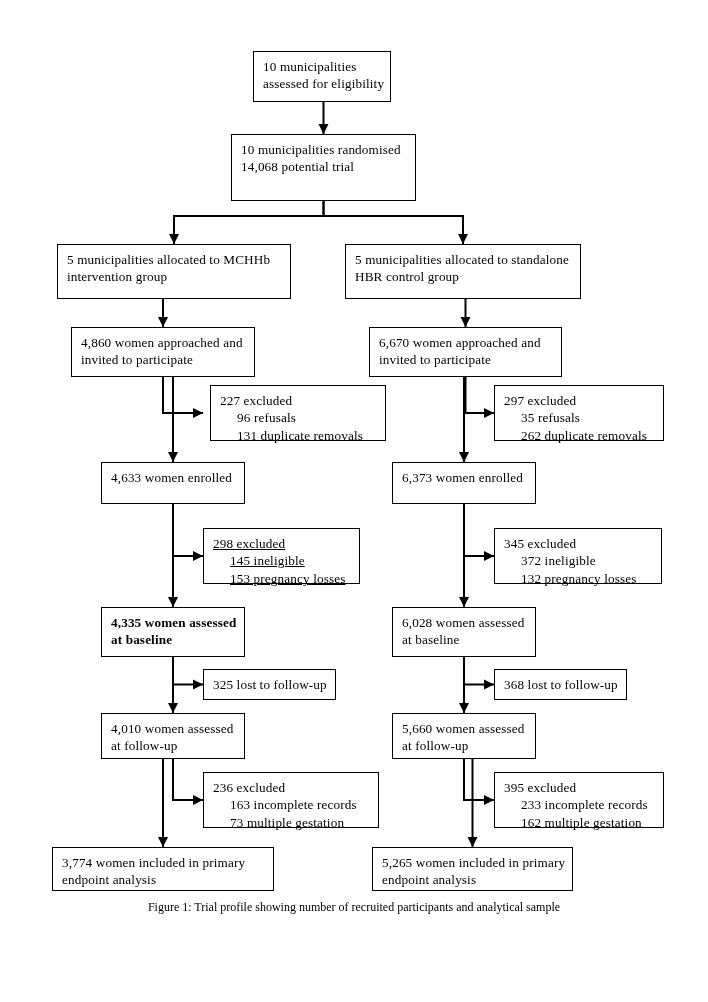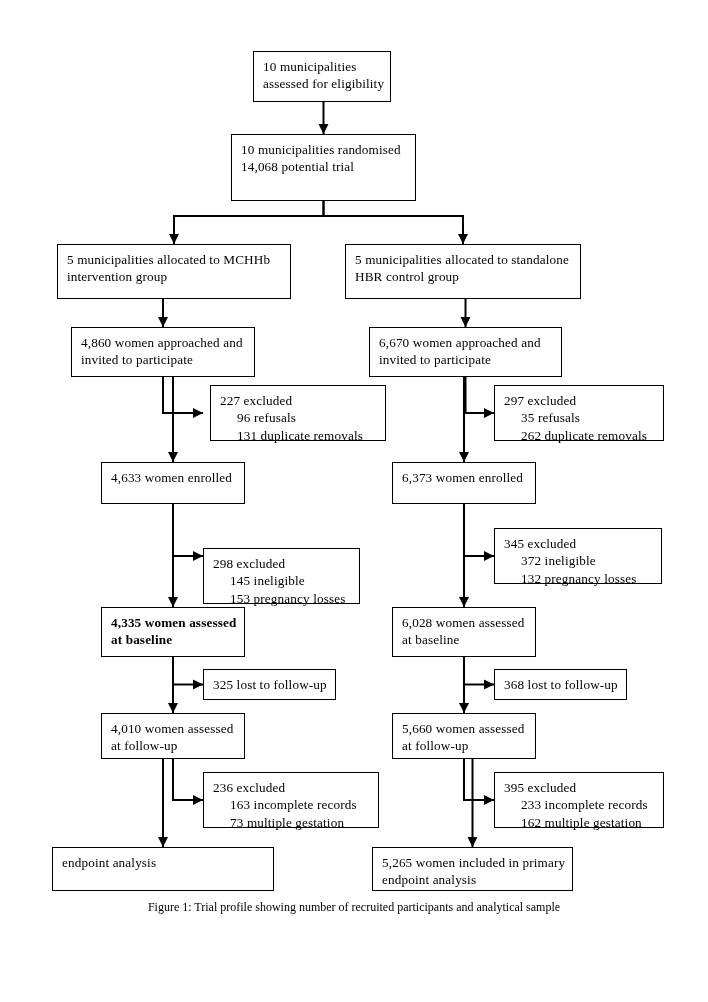--- a/index.html
+++ b/index.html
@@ -150,21 +150,21 @@
         <span class="ln">297 excluded</span>
         <span class="ln indent">35 refusals</span>
         <span class="ln indent">262 duplicate removals</span>
       </div>
       <div class="flow-box" style="left: 101px; top: 462px; width: 144px; height: 42px;">
         <span class="ln">4,633 women enrolled</span>
       </div>
       <div class="flow-box" style="left: 392px; top: 462px; width: 144px; height: 42px;">
         <span class="ln">6,373 women enrolled</span>
       </div>
-      <div class="flow-box" style="left: 203px; top: 548px; width: 157px; height: 56px;">
+      <div class="flow-box" style="left: 203px; top: 528px; width: 157px; height: 56px; text-decoration: underline;">
         <span class="ln">298 excluded</span>
         <span class="ln indent">145 ineligible</span>
         <span class="ln indent">153 pregnancy losses</span>
       </div>
       <div class="flow-box" style="left: 494px; top: 528px; width: 168px; height: 56px;">
         <span class="ln">345 excluded</span>
         <span class="ln indent">372 ineligible</span>
         <span class="ln indent">132 pregnancy losses</span>
       </div>
       <div class="flow-box" style="left: 101px; top: 607px; width: 144px; height: 50px; font-weight: bold;">
@@ -193,20 +193,21 @@
         <span class="ln">236 excluded</span>
         <span class="ln indent">163 incomplete records</span>
         <span class="ln indent">73 multiple gestation</span>
       </div>
       <div class="flow-box" style="left: 494px; top: 772px; width: 170px; height: 56px;">
         <span class="ln">395 excluded</span>
         <span class="ln indent">233 incomplete records</span>
         <span class="ln indent">162 multiple gestation</span>
       </div>
       <div class="flow-box" style="left: 52px; top: 847px; width: 222px; height: 44px;">
+        <span class="ln">3,774 women included in primary</span>
         <span class="ln">endpoint analysis</span>
       </div>
       <div class="flow-box" style="left: 372px; top: 847px; width: 201px; height: 44px;">
         <span class="ln">5,265 women included in primary</span>
         <span class="ln">endpoint analysis</span>
       </div>
     </div>
   <div class="caption">Figure 1: Trial profile showing number of recruited participants and analytical sample</div>
 </div>
 

